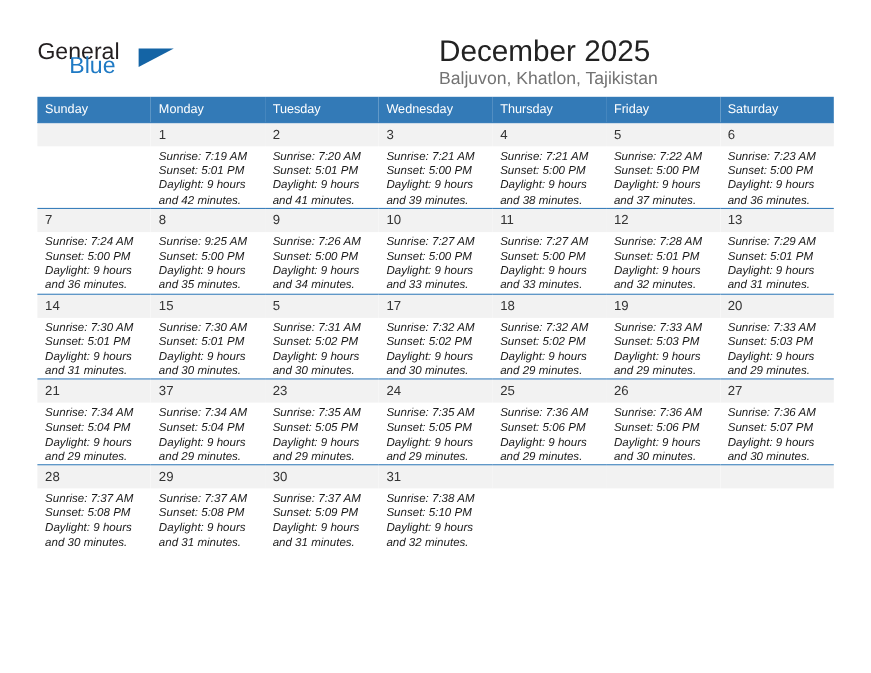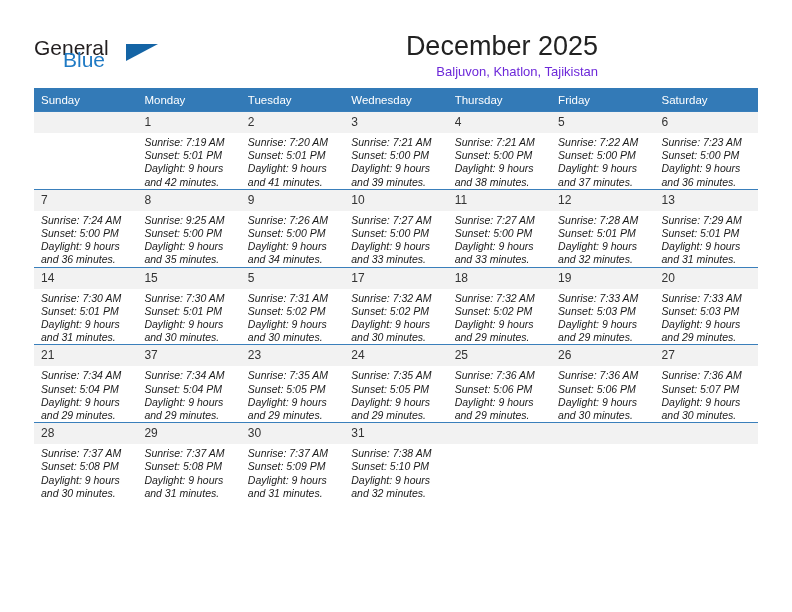--- a/index.html
+++ b/index.html
@@ -61,31 +61,31 @@
     width: 0;
     height: 0;
     border-left: 32px solid #1464a5;
     border-bottom: 17px solid transparent;
   }
 
   .title-wrap {
     position: absolute;
     right: 0;
     top: 0;
-    text-align: right;
+    text-align: left;
   }
   .cal-title {
     font-size: 27px;
     color: #222222;
     line-height: 32px;
     white-space: nowrap;
   }
   .cal-sub {
-    font-size: 13px;
-    color: #6d28d9;
+    font-size: 16px;
+    color: #737373;
     line-height: 20px;
     margin-top: 0;
     white-space: nowrap;
   }
 
   
   .cal {
     position: absolute;
     left: 34px;
     top: 88px;

